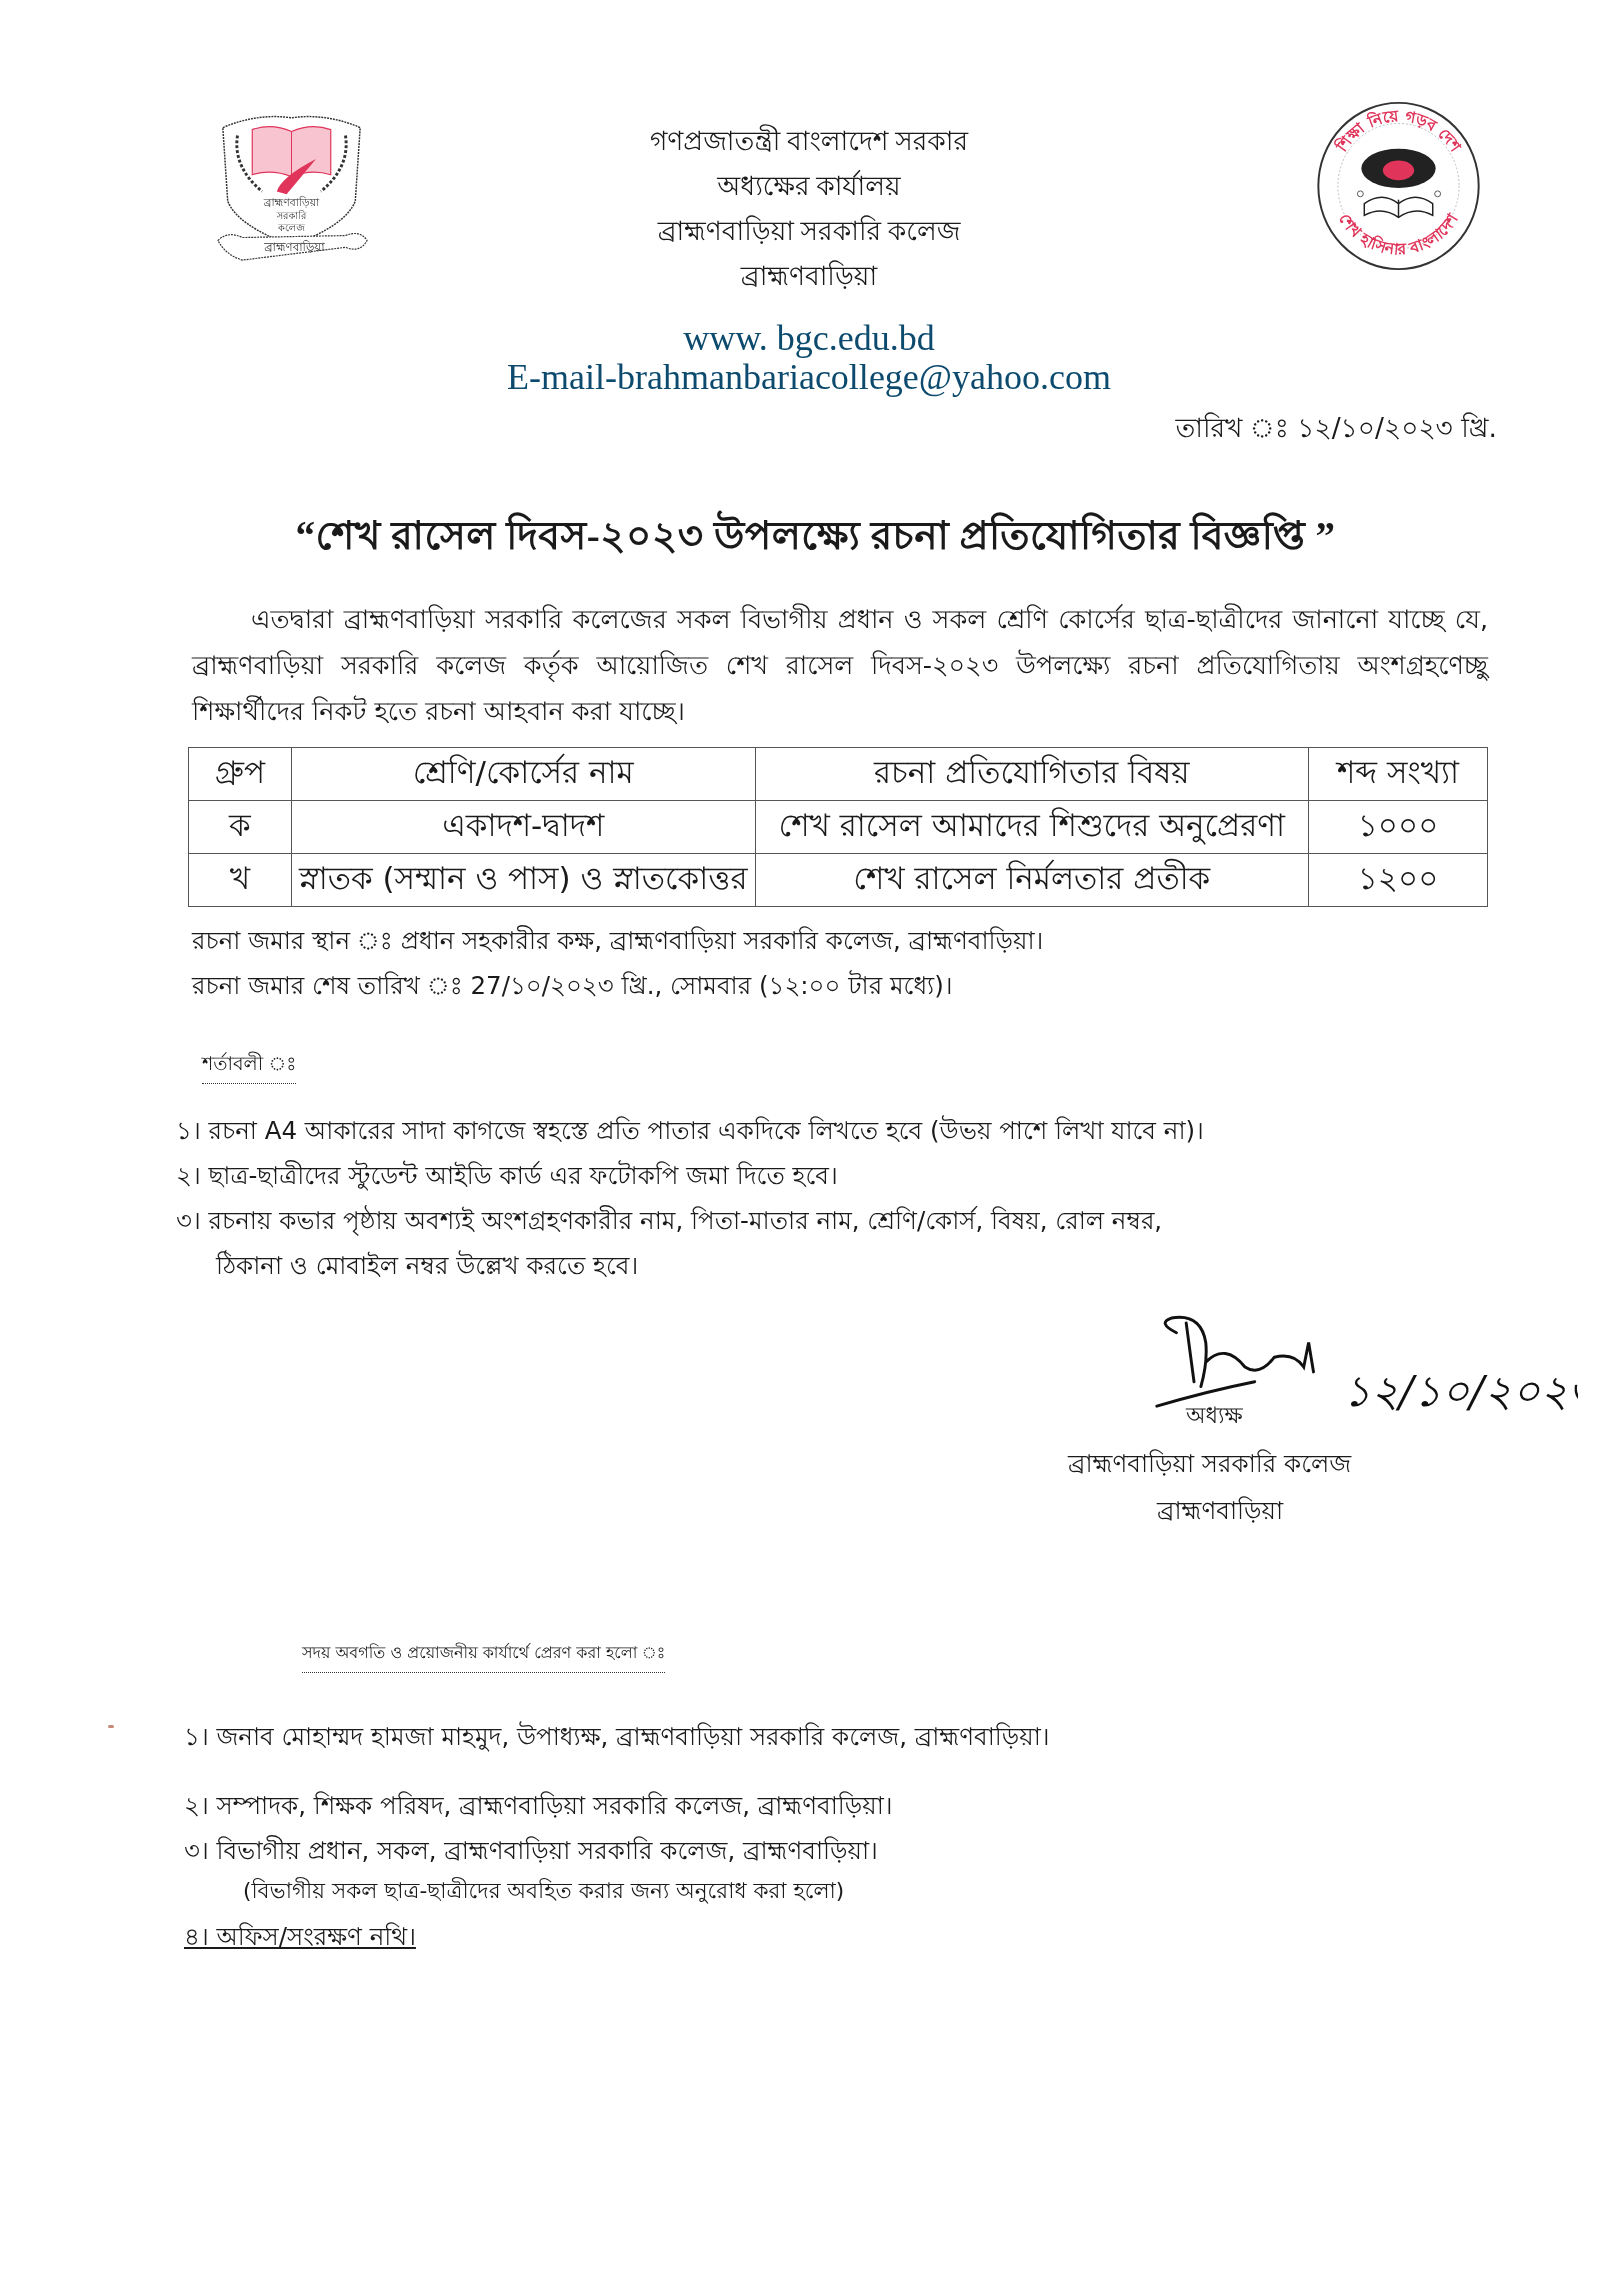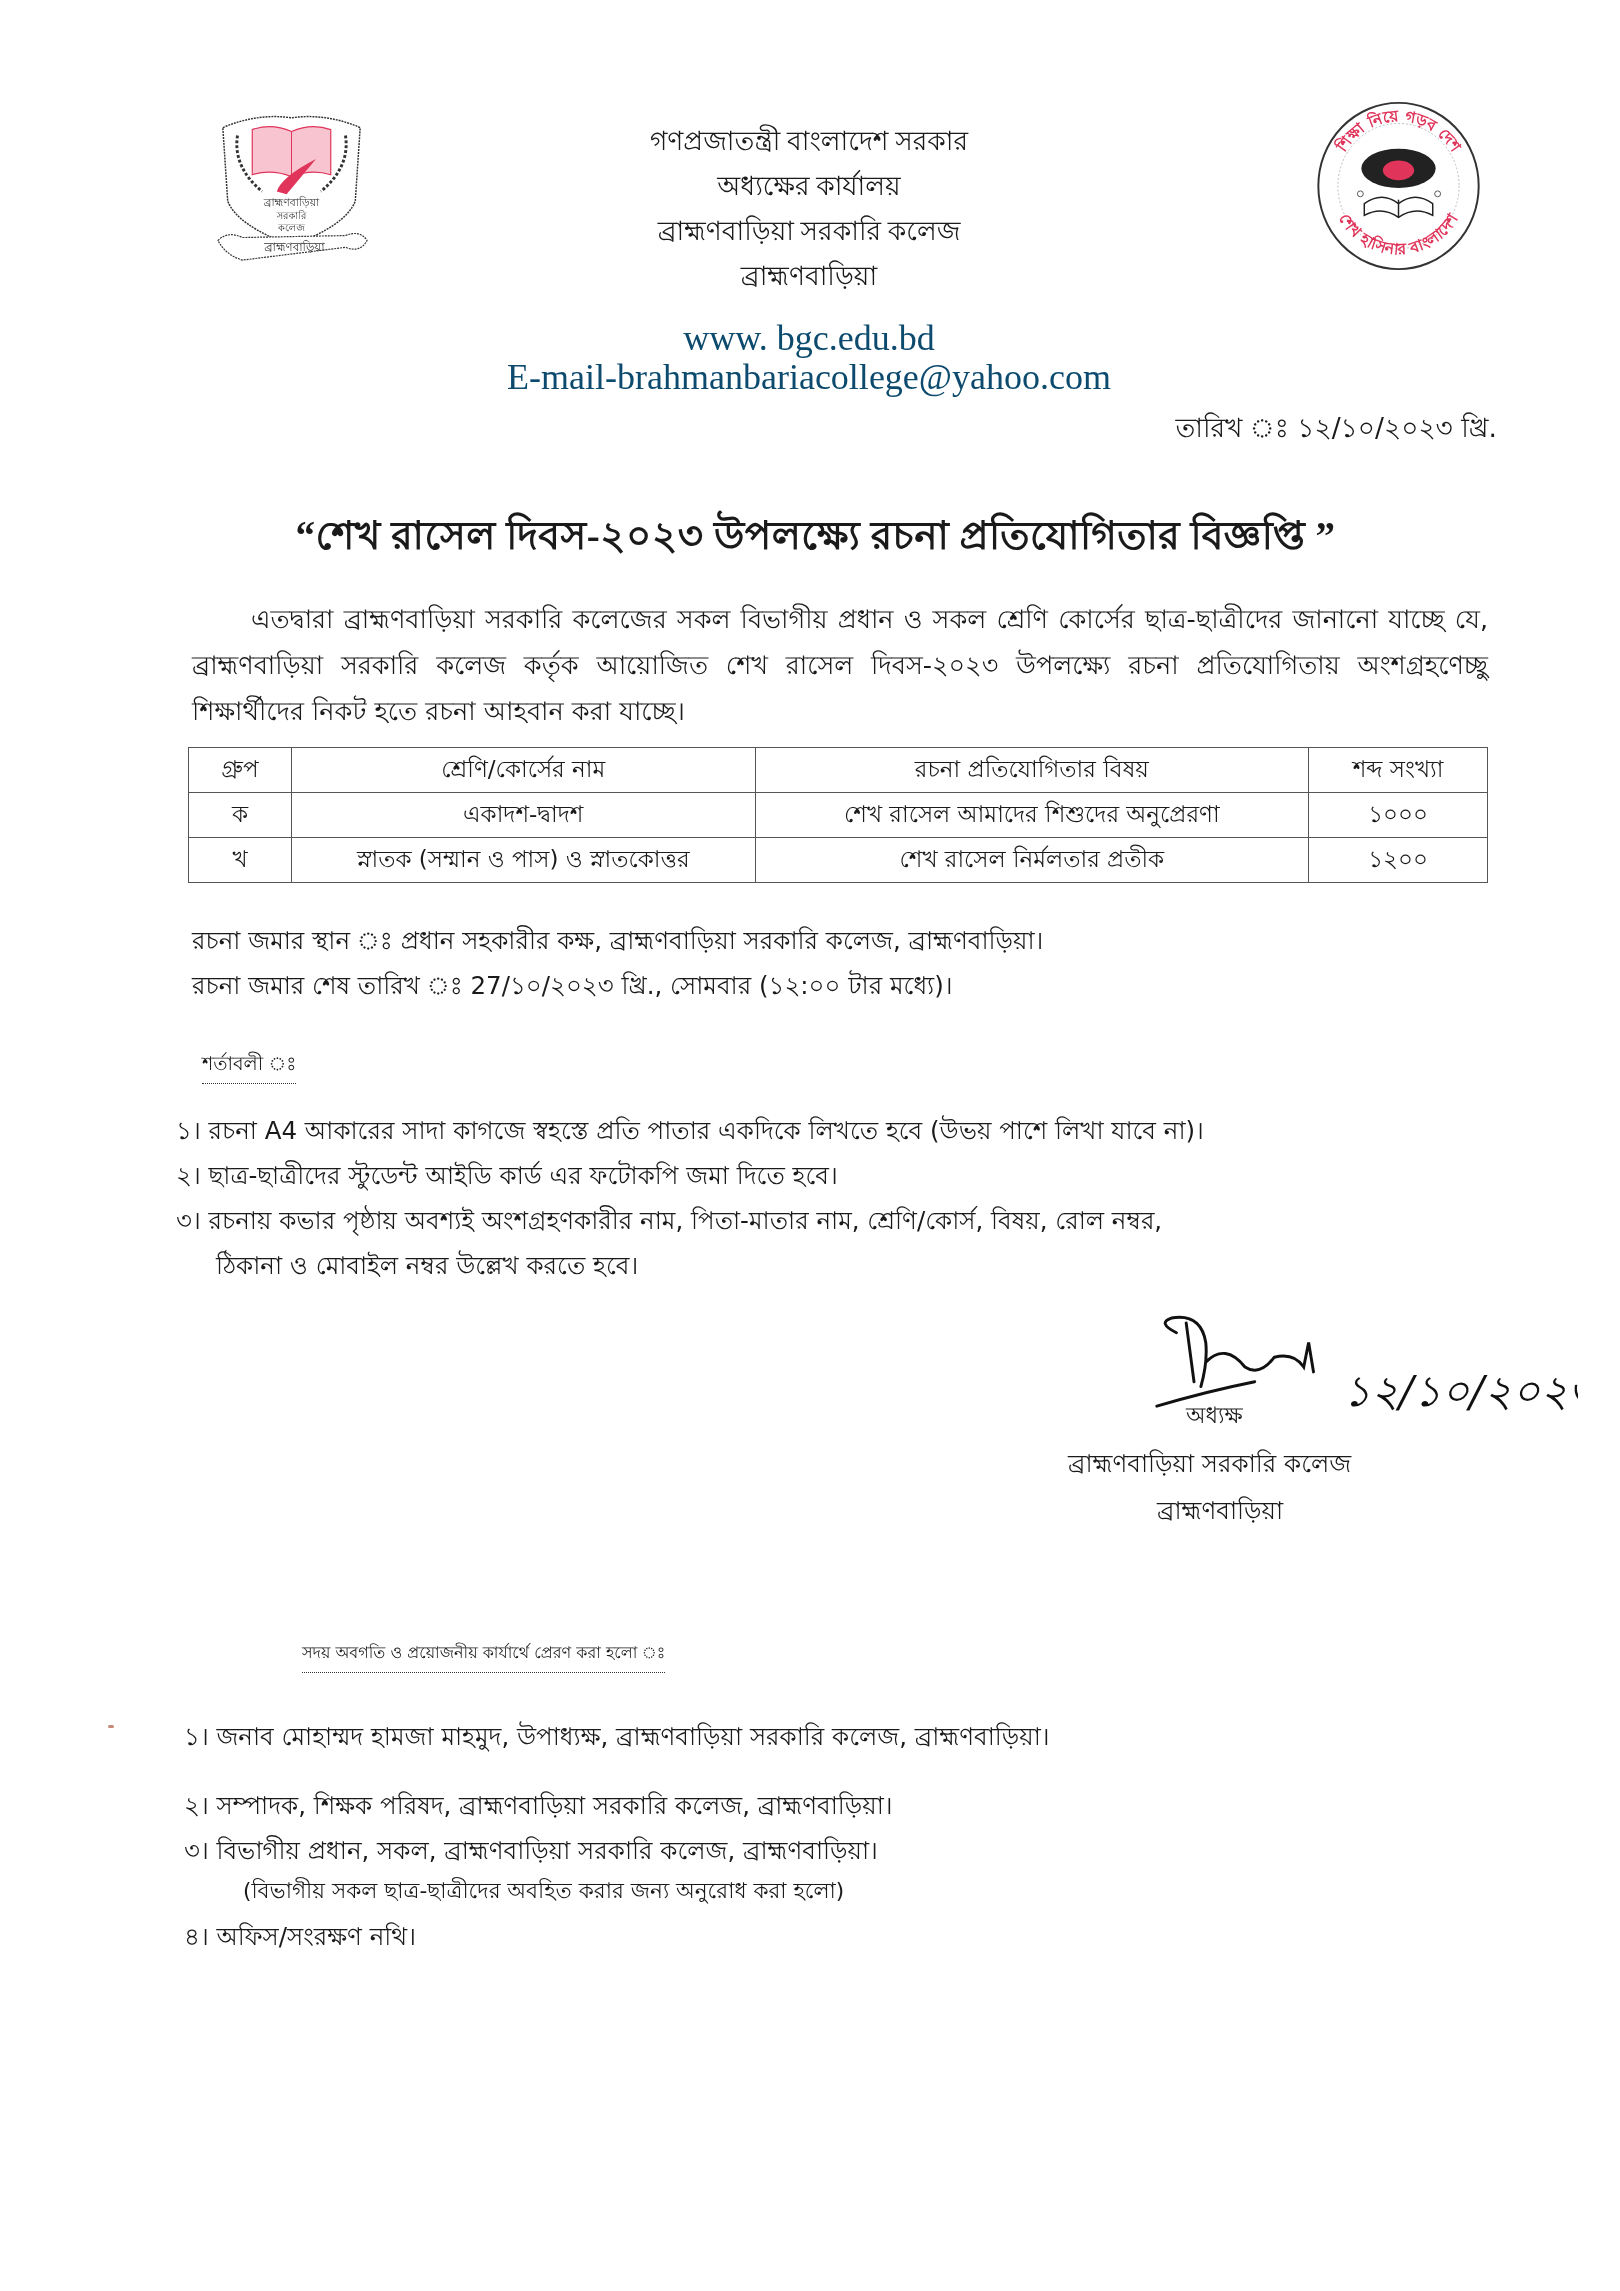--- a/index.html
+++ b/index.html
@@ -22,21 +22,21 @@
   #website { top: 321px; }
   #email { top: 360px; }
 
   #date-line { right: 123px; top: 410px; font-size: 26.5px; line-height: 35px; }
 
   #title { left: 149px; width: 1333px; top: 508px; font-size: 39px; font-weight: bold; line-height: 55px; letter-spacing: 0.5px; }
 
   #intro { left: 192px; width: 1296px; top: 596px; font-size: 25.5px; line-height: 46px; text-align: justify; text-indent: 59px; }
 
   
-  #essay-table { left: 188px; top: 747px; width: 1300px; border-collapse: collapse; font-size: 23px; }
+  #essay-table { left: 188px; top: 747px; width: 1300px; border-collapse: collapse; font-size: 31px; }
   #essay-table td, #essay-table th { border: 1.5px solid #555; height: 44px; padding: 0 5.9px; text-align: center; font-weight: normal; }
   #essay-table col.c1 { width: 103px; }
   #essay-table col.c2 { width: 464px; }
   #essay-table col.c3 { width: 554px; }
   #essay-table col.c4 { width: 179px; }
 
   .info-line { left: 192px; font-size: 24.5px; line-height: 39px; }
   #submit-place { top: 921px; }
   #submit-deadline { top: 966px; }
 
@@ -54,21 +54,21 @@
   #sig-college { left: 1068px; top: 1446px; font-size: 24.5px; line-height: 35px; }
   #sig-district { left: 1157px; top: 1493px; font-size: 24.5px; line-height: 35px; }
 
   #cc-heading { left: 302px; top: 1635px; font-size: 16px; line-height: 35px; border-bottom: 1.5px dotted #333; padding-bottom: 2px; }
 
   .cc { left: 184px; font-size: 24.5px; line-height: 39px; }
   #cc-1 { top: 1717px; }
   #cc-2 { top: 1786px; }
   #cc-3 { top: 1831px; }
   #cc-3-note { left: 243px; top: 1874px; font-size: 21.6px; line-height: 33px; }
-  #cc-4 { top: 1917px; }
+  #cc-4 { top: 1917px; text-decoration: underline; }
 
   .speck { background: #c58a7a; width: 5.9px; height: 2.9px; border-radius: 2px; }
 </style>
 </head>
 <body>
 
 <div id="logo-left" class="abs">
   <svg width="167" height="157" viewBox="0 0 170 160">
     <path d="M15 20 Q50 5 85 10 Q120 5 155 20 L150 95 Q140 120 85 140 Q30 120 20 95 Z" fill="none" stroke="#333" stroke-width="1.5" stroke-dasharray="2 1"></path>
     <g>

